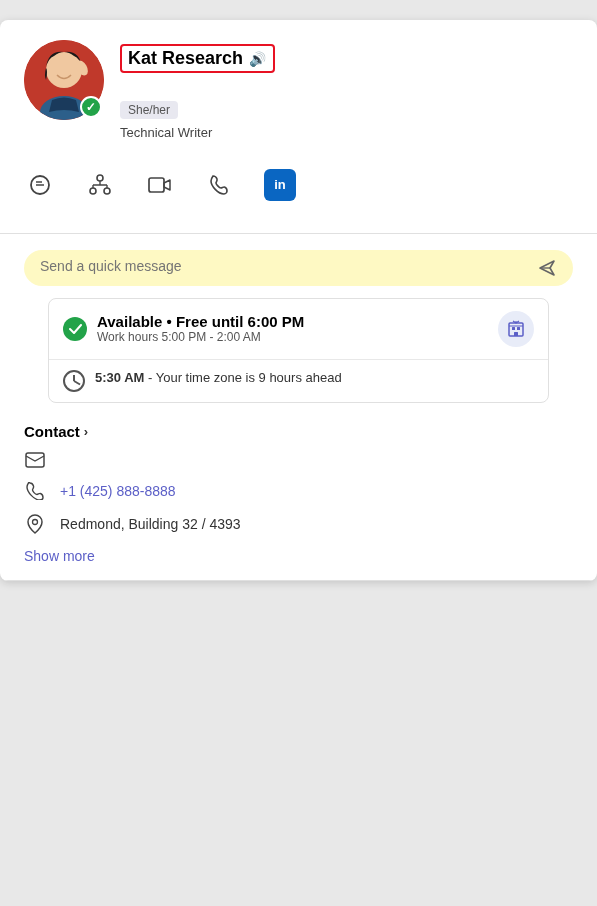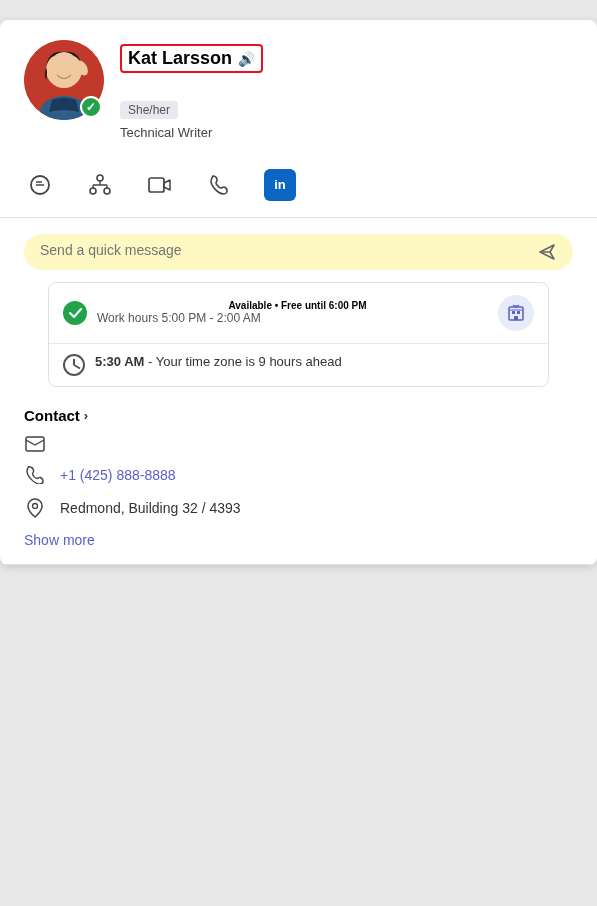--- a/index.html
+++ b/index.html
@@ -103,21 +103,21 @@
       font-size: 13px;
       color: #444;
       line-height: 1.5;
     }
 
     
     .actions-row {
       display: flex;
       align-items: center;
       gap: 28px;
-      padding: 10px 24px 16px 24px;
+      padding: 10px 24px 32px 24px;
       border-bottom: 1px solid #e0e0e0;
     }
     .action-btn {
       width: 32px;
       height: 32px;
       display: flex;
       align-items: center;
       justify-content: center;
       cursor: pointer;
       color: #444;
@@ -185,24 +185,23 @@
       background: #22a349;
       border-radius: 50%;
       display: flex;
       align-items: center;
       justify-content: center;
       margin-right: 10px;
       flex-shrink: 0;
     }
     .status-text-block { flex: 1; }
     .status-available {
-      font-size: 10px;
+      font-size: 15px;
       font-weight: 600;
       color: #000;
-      text-align: center;
     }
     .status-work-hours {
       font-size: 12px;
       color: #555;
     }
     .building-icon-btn {
       width: 36px;
       height: 36px;
       background: #e8ecf8;
       border-radius: 50%;
@@ -333,21 +332,21 @@
           <ellipse cx="58" cy="28" rx="5" ry="8" fill="#f0c8a0" transform="rotate(-30,58,28)"></ellipse>
         </svg>
       </div>
       <div class="status-badge">
         <span class="status-check">✓</span>
       </div>
     </div>
 
     <div class="profile-info">
       <div class="name-row">
-        <span class="profile-name">Kat Larsson</span>
+        <span class="profile-name">Kat Research</span>
         <span class="speaker-icon">🔊</span>
       </div>
       <br>
       <span class="pronouns-badge">She/her</span>
       <div class="profile-title">
         <span>Technical Writer</span><br>
       </div>
     </div>
   </div>
 

